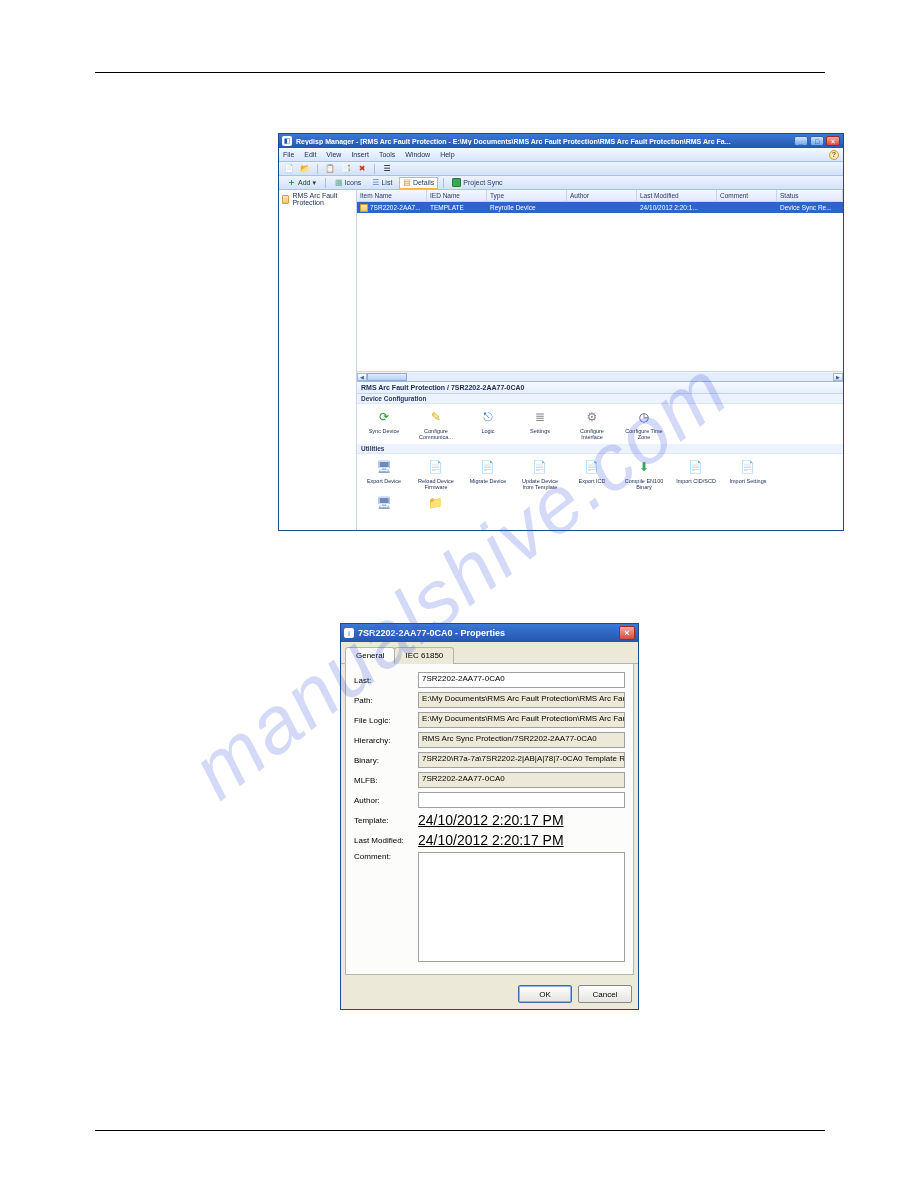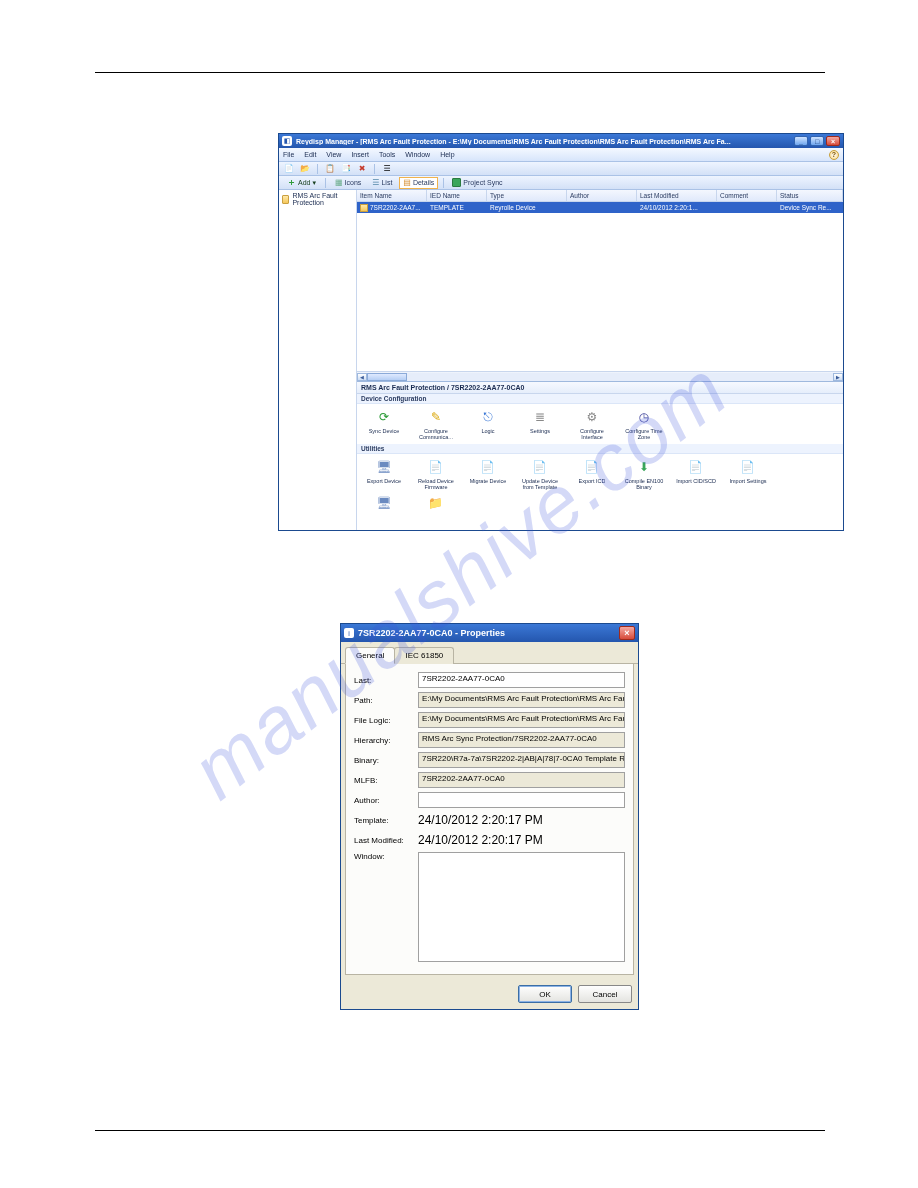--- a/index.html
+++ b/index.html
@@ -83,21 +83,21 @@
   .win2 .titlebar .ttext { font-size: 9px; }
   .win2 .winbtn { width:16px; height:14px; font-size:9px;}
   .tabstrip { background:#ece9d8; padding:4px 4px 0 4px; display:flex; gap:0; border-bottom:1px solid #b8b4a3; height:22px;}
   .tab { padding:3px 10px; border:1px solid #b8b4a3; border-bottom:none; background:#ece9d8; font-size:8px; border-radius:3px 3px 0 0; position:relative; top:1px; margin-right:-1px;}
   .tab.active { background:#fcfcfa; z-index:1; border-bottom:1px solid #fcfcfa;}
   .tabbody { background:#fcfcfa; margin:0 4px 4px 4px; border:1px solid #b8b4a3; border-top:none; padding:8px; }
   .formrow { display:flex; align-items:center; margin-bottom:4px; min-height:16px;}
   .formrow .flabel { width:64px; font-size:8px; color:#000; }
   .formrow .finput { flex:1; height:16px; border:1px solid #a0a0a0; background:#fff; font-size:8px; padding:1px 3px; color:#000; overflow:hidden; white-space:nowrap; }
   .formrow .finput.ro { background:#ece9d8; }
-  .formrow .fplain { flex:1; font-size:12px; color:#000; }
+  .formrow .fplain { flex:1; font-size:14px; color:#000;text-decoration:underline; }
   .ftextarea { flex:1; height:110px; border:1px solid #a0a0a0; background:#fff; font-size:8px; padding:2px;}
   .dlgbtns { display:flex; justify-content:flex-end; gap:6px; padding:6px; }
   .dlgbtn { width:54px; height:18px; border:1px solid #888; background:linear-gradient(#fefefe,#e4e4e0); border-radius:2px; font-size:8px; display:flex; align-items:center; justify-content:center;text-align:right;}
   .dlgbtn.default { border:1px solid #3b6ea5; box-shadow:0 0 0 1px #8cb3e6 inset;}
 </style>
 </head>
 <body>
 
 <div class="page-rule-top"></div>
 <div class="page-rule-bottom"></div>
@@ -321,21 +321,21 @@
       </div>
     <div class="formrow">
         <div class="flabel">Template:</div>
         <div class="fplain">24/10/2012 2:20:17 PM</div>
       </div>
     <div class="formrow">
         <div class="flabel">Last Modified:</div>
         <div class="fplain">24/10/2012 2:20:17 PM</div>
       </div>
     <div class="formrow" style="align-items:flex-start;">
-        <div class="flabel">Window:</div>
+        <div class="flabel">Comment:</div>
         <div class="ftextarea"></div>
       </div>
   </div>
   <div class="dlgbtns">
     <div class="dlgbtn default">OK</div>
     <div class="dlgbtn">Cancel</div>
   </div>
 </div>
 
 </body></html>

